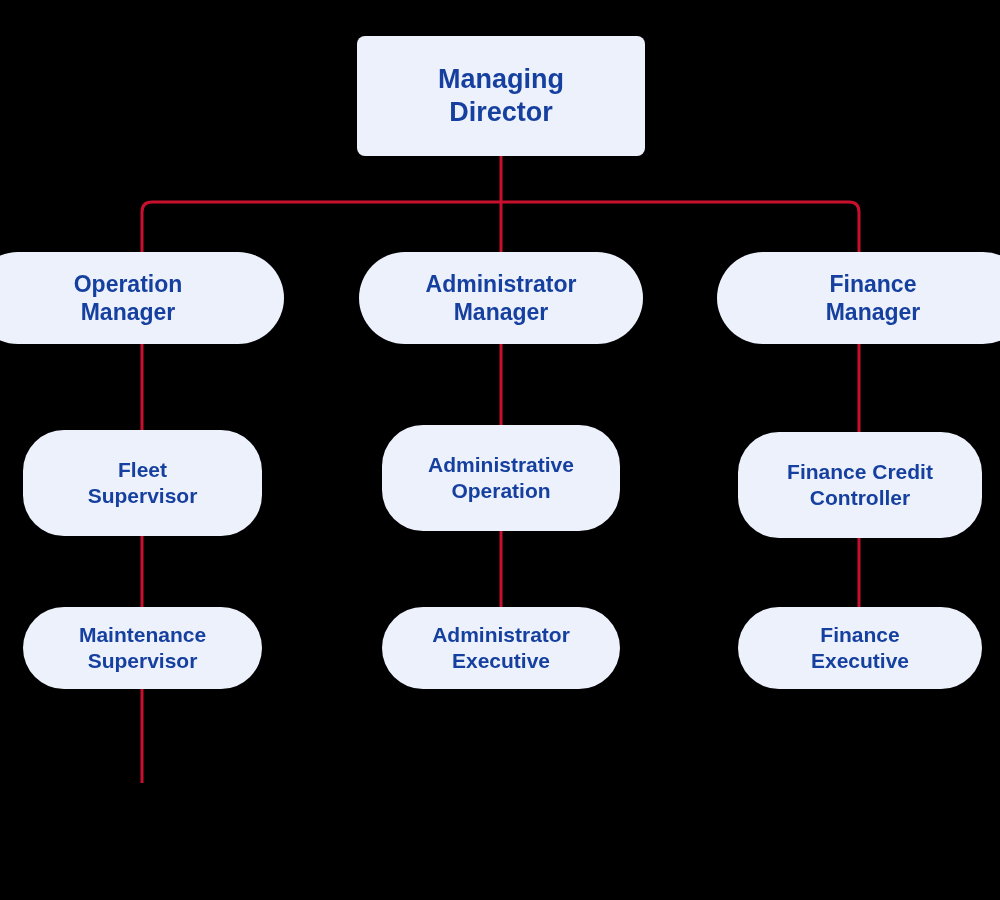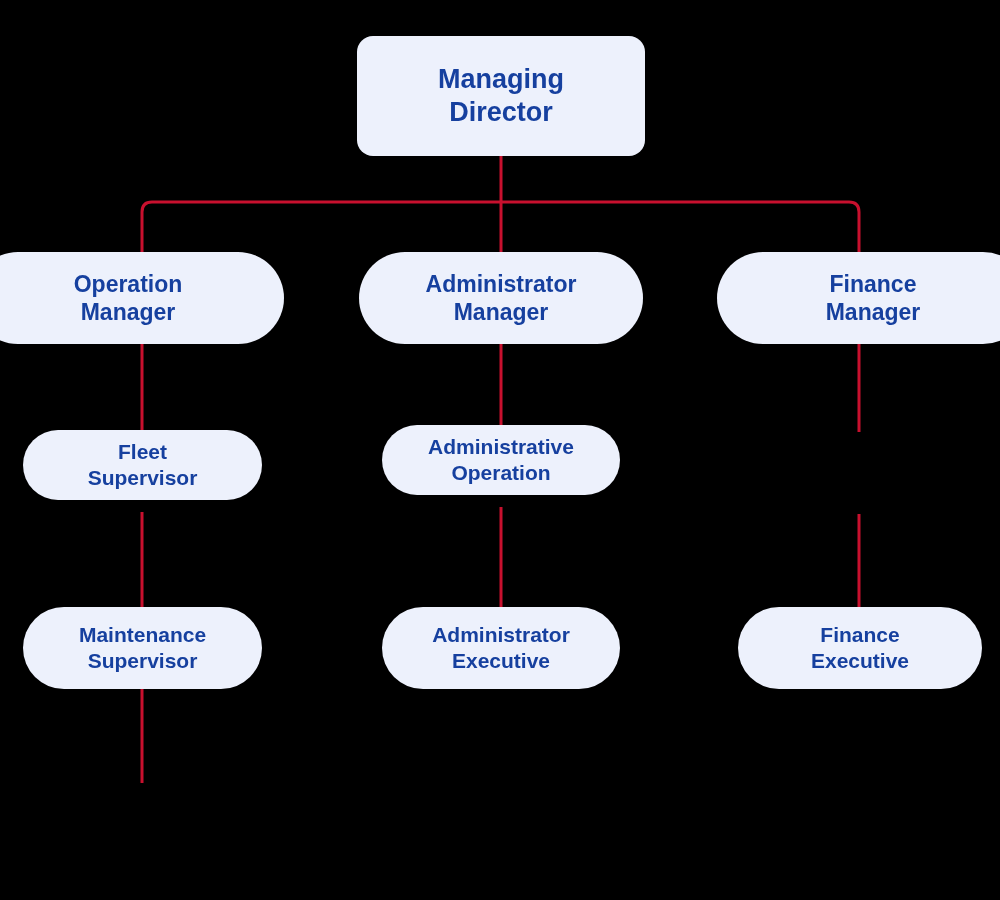--- a/index.html
+++ b/index.html
@@ -34,37 +34,37 @@
     padding: 0 14px;
     box-sizing: border-box;
     white-space: pre-line;
   }
   
   .n-root {
     left: 357px;
     top: 36px;
     width: 288px;
     height: 120px;
-    border-radius: 16px;
+    border-radius: 8px;
     font-size: 27px;
   }
   
   .n-l2 {
     height: 92px;
     border-radius: 46px;
     font-size: 23px;
     top: 252px;
   }
   .n-op   { left: -28px;  width: 312px; }
   .n-adm  { left: 359px;  width: 284px; }
   .n-fin  { left: 717px;  width: 312px; }
 
   
   .n-l3 {
-    height: 70px;
+    height: 106px;
     border-radius: 41px;
     font-size: 21px;
   }
   .n-fleet { left: 23px;  top: 430px; width: 239px; }
   .n-aa    { left: 382px; top: 425px; width: 238px; }
   .n-fcc   { left: 738px; top: 432px; width: 244px; }
 
   
   .n-l4 {
     height: 82px;
@@ -140,20 +140,24 @@
   <div class="node n-l3 n-fleet">
     <span class="node-label">Fleet
 Supervisor</span>
   </div>
 
   <div class="node n-l3 n-aa">
     <span class="node-label">Administrative
 Operation</span>
   </div>
 
+  <div class="node n-l3 n-fcc">
+    <span class="node-label">Finance Credit
+Controller</span>
+  </div>
 
   <div class="node n-l4 n-maint">
     <span class="node-label">Maintenance
 Supervisor</span>
   </div>
 
   <div class="node n-l4 n-ae">
     <span class="node-label">Administrator
 Executive</span>
   </div>

